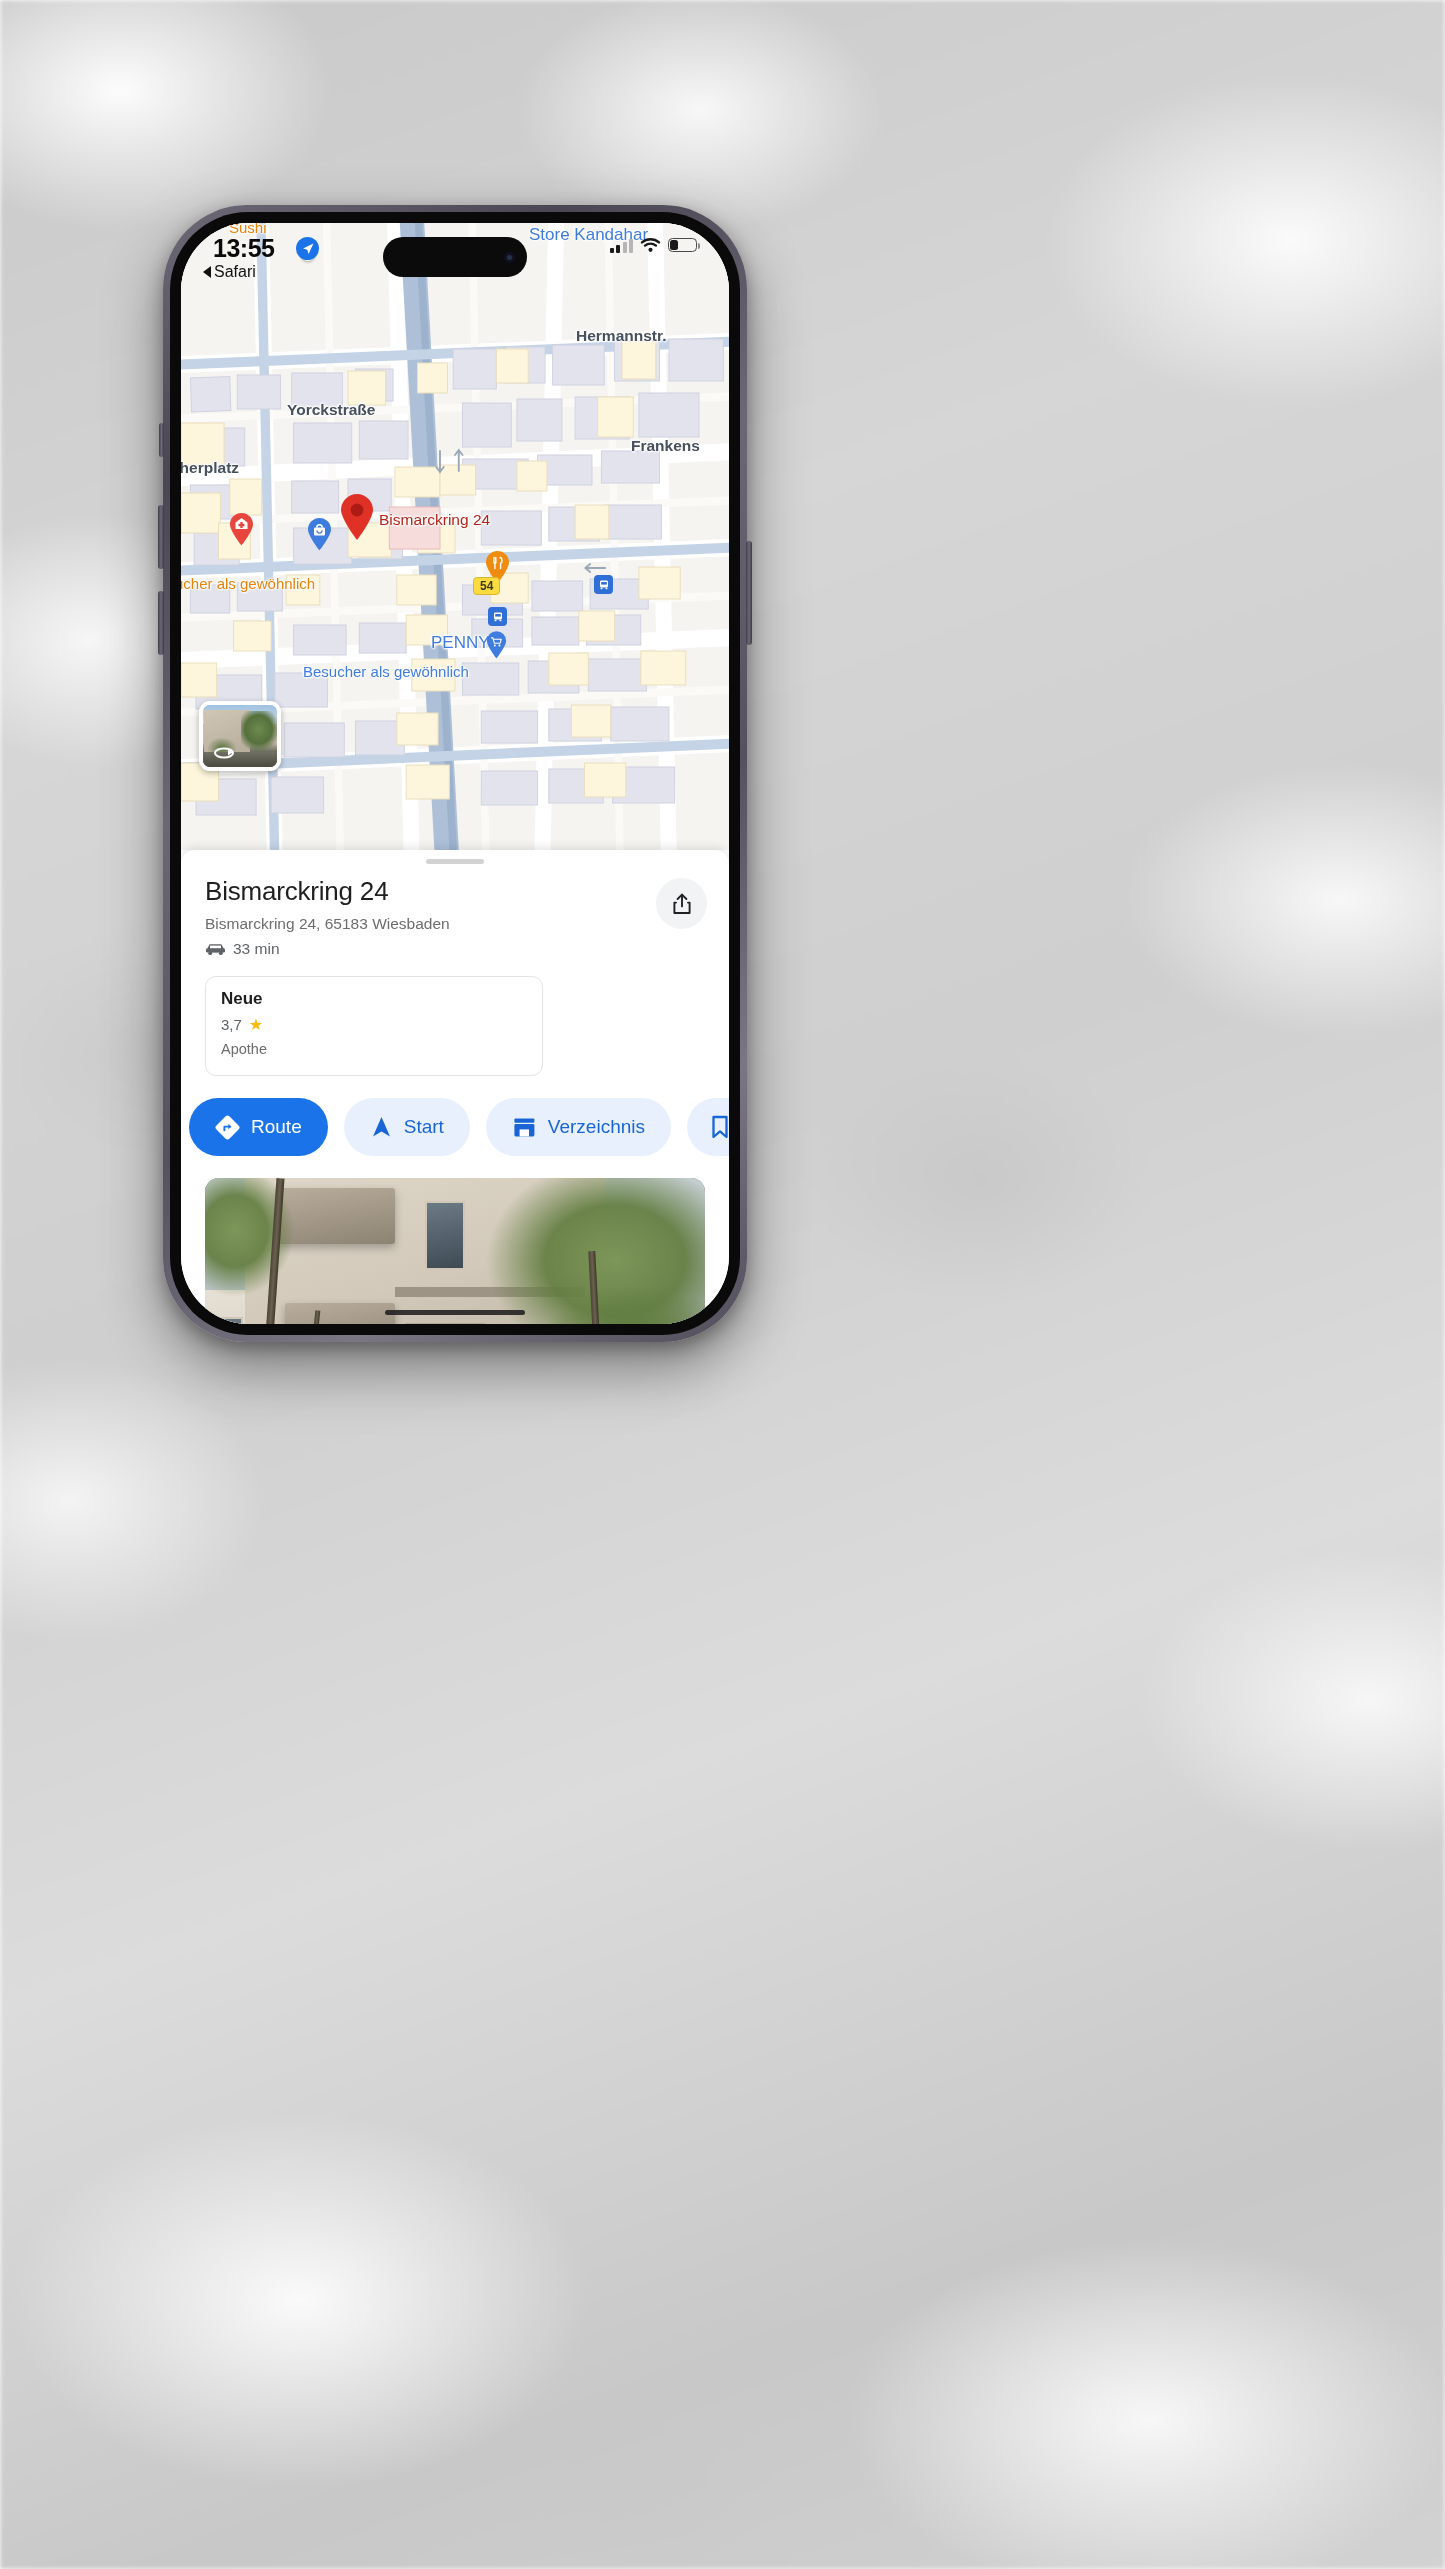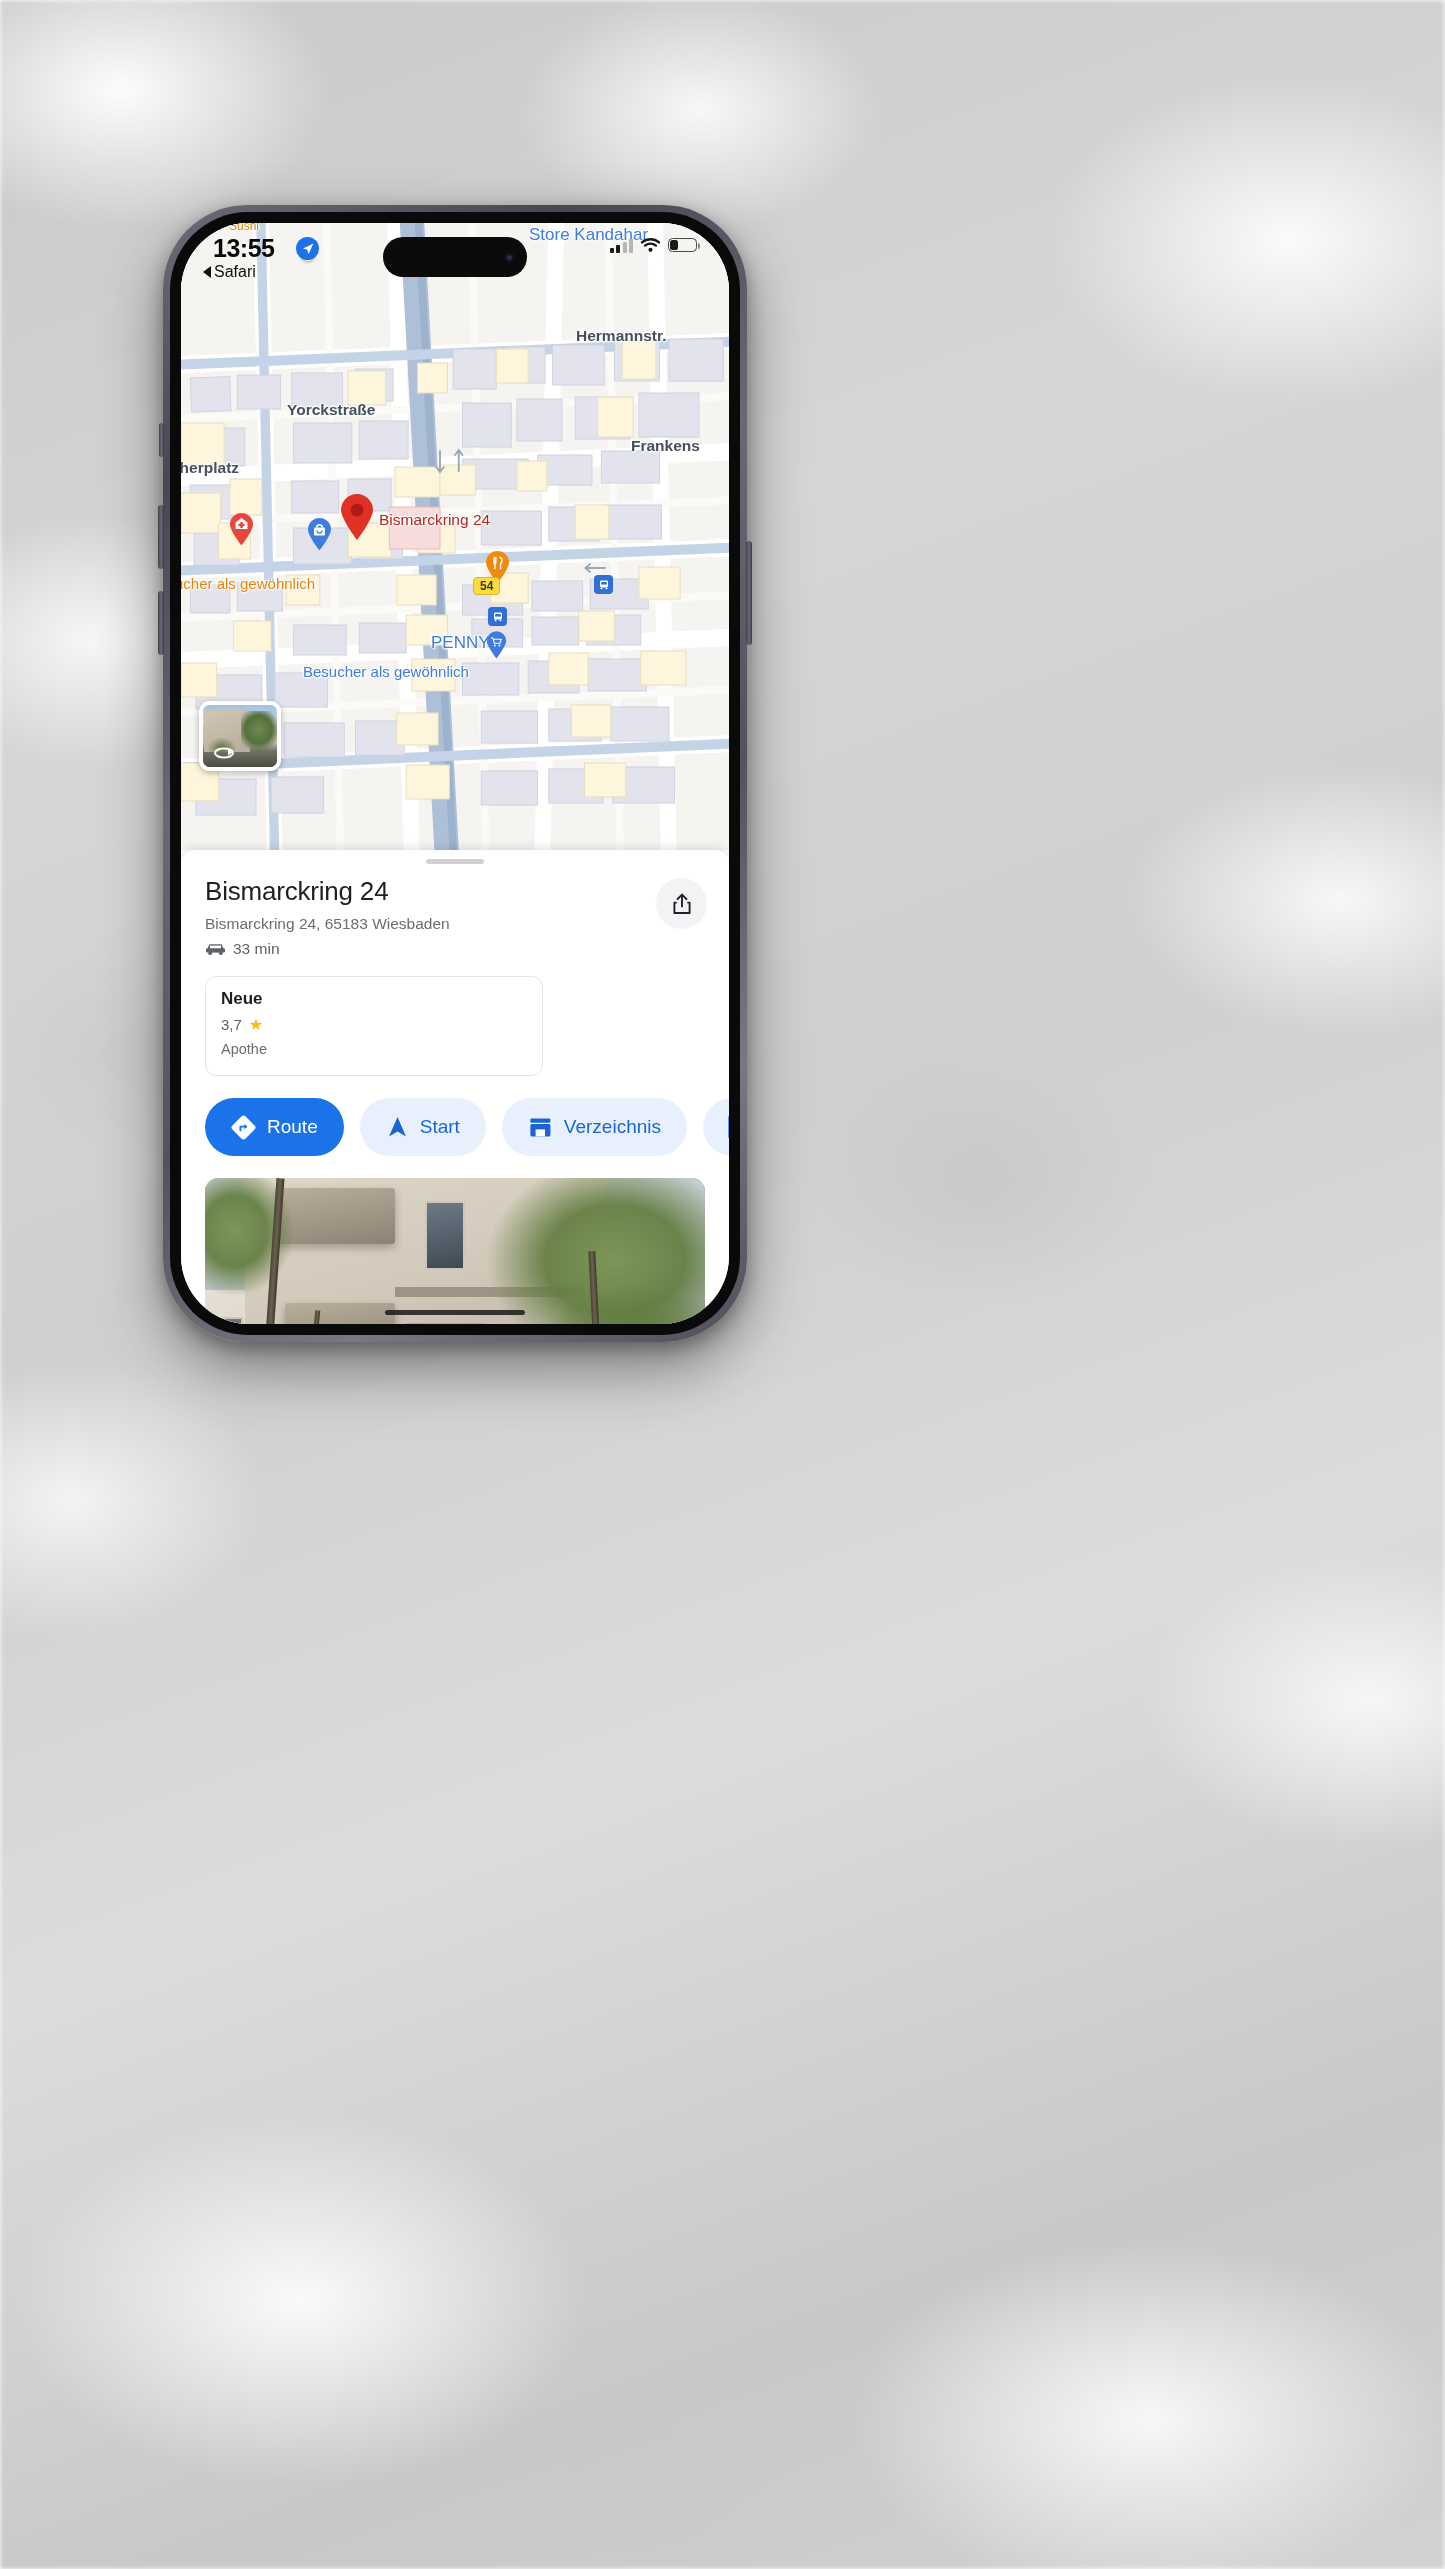--- a/index.html
+++ b/index.html
@@ -194,21 +194,21 @@
       repeating-linear-gradient(180deg, transparent 0 22px, #b9c98e 22px 24px),
       linear-gradient(160deg,#f6dce6 0%, #f2cfe0 40%, #e8bcd4 100%);
     position:relative;
   }
   .thumb-salon::before {
     content:""; position:absolute; left:14%; top:10%; width:16px; height:20px; background:#d9389a; border-radius:2px;
     box-shadow: 26px 2px 0 #e0b15a, 46px -2px 0 #cf3a87, 6px 60px 0 #b02a6e, 34px 62px 0 #c7357f, 18px 120px 0 #8a2550;
   }
 
   
-  .actions { display:flex; gap:16px; padding: 22px 0 0 24px; overflow:hidden;text-align:center; }
+  .actions { display:flex; gap:16px; padding: 22px 0 0 8px; overflow:hidden;text-align:center; }
   .act {
     flex:0 0 auto; height:58px; border-radius:29px; display:flex; align-items:center;
     gap:11px; padding:0 26px; font-size:19px; cursor:pointer;
   }
   .act-primary { background:#1a73e8; color:#fff; }
   .act-sec { background:#e8f0fe; color:#1a65d6; }
 
   
   .hero {
     margin: 22px 24px 0 24px; height: 330px; border-radius:14px; overflow:hidden; position:relative;
@@ -384,21 +384,21 @@
             </g>
           </svg>
         </div>
 
         <div class="map-label lbl-street" style="left:376px; top:104px;margin-left:19px;">Hermannstr.</div>
         <div class="map-label lbl-street" style="left:106px; top:178px;">Yorckstraße</div>
         <div class="map-label lbl-street" style="left:-10px; top:236px;">cherplatz</div>
         <div class="map-label lbl-street" style="left:450px; top:214px;">Frankens</div>
 
         <div class="map-label lbl-poi-blue" style="left:348px; top:2px; font-size:17px;">Store Kandahar</div>
-        <div class="map-label lbl-poi-orange" style="left:48px; top:-4px; font-size:12px;">Sushi</div>
+        <div class="map-label lbl-poi-orange" style="left:48px; top:-4px; font-size:15px;">Sushi</div>
         <div class="map-label lbl-red" style="left:198px; top:288px;">Bismarckring 24</div>
         <div class="map-label lbl-poi-orange" style="left:-6px; top:352px; font-size:15px;">ucher als gewöhnlich</div>
         <div class="map-label lbl-poi-blue" style="left:250px; top:410px; font-size:17px;">PENNY</div>
         <div class="map-label lbl-poi-blue" style="left:122px; top:440px; font-size:15px;">Besucher als gewöhnlich</div>
 
         <svg class="pin pin-main" style="left:158px; top:270px;" viewBox="0 0 36 48">
           <path d="M18 47 C18 47 34 26 34 17 A16 16 0 0 0 2 17 C2 26 18 47 18 47Z" fill="#e03127"></path>
           <circle cx="18" cy="17" r="6.4" fill="#ad1b14"></circle>
         </svg>
 

